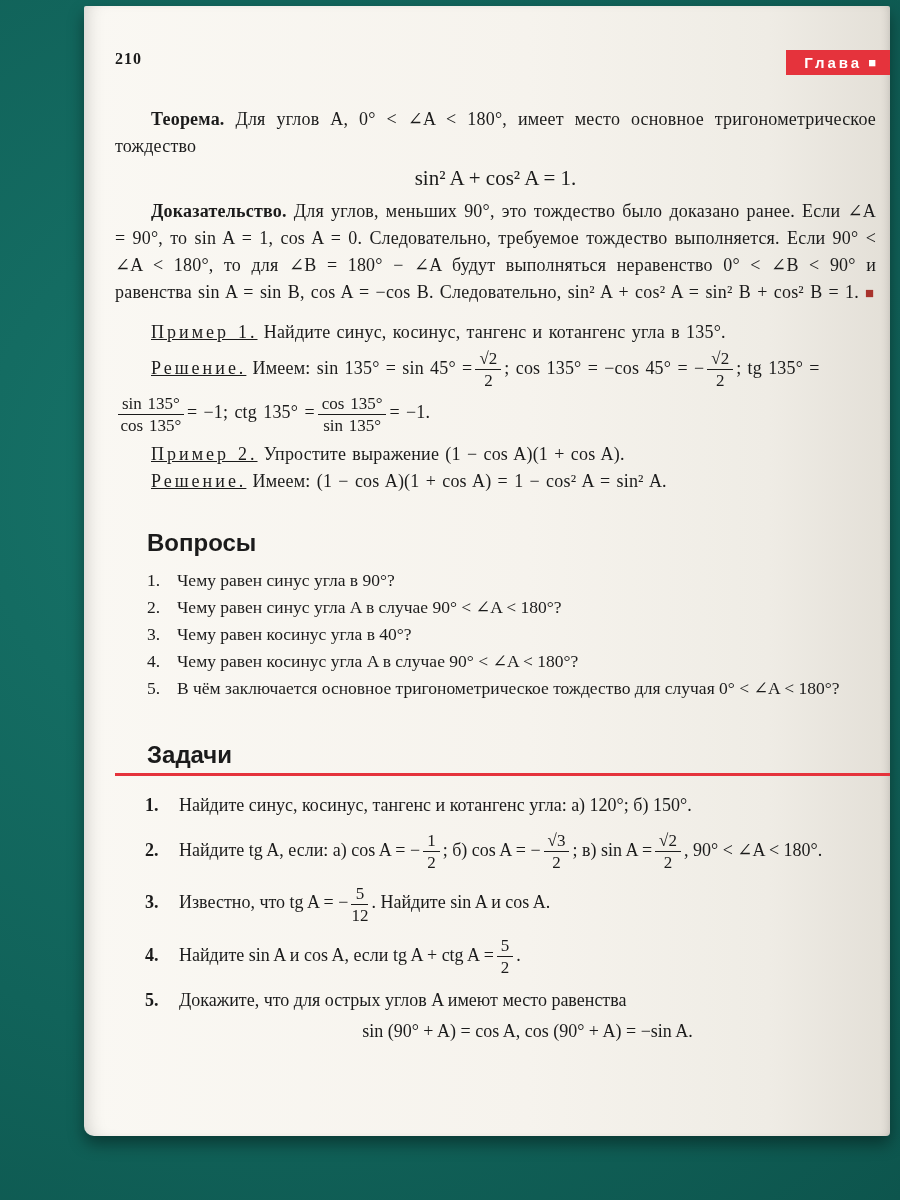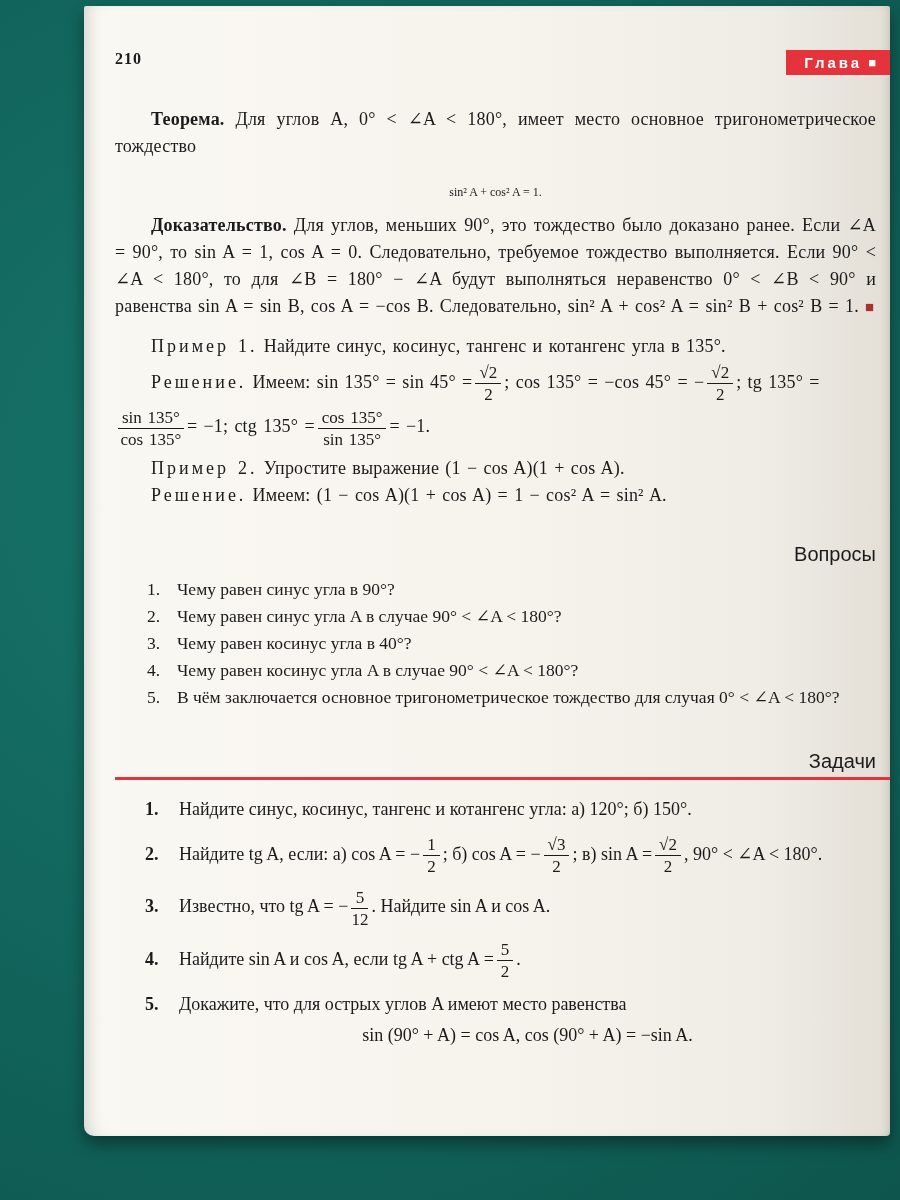--- a/index.html
+++ b/index.html
@@ -15,32 +15,32 @@
   .page-num{font-weight:bold;font-size:16px;letter-spacing:1px;}
   .chapter-bar{position:absolute;right:-14px;top:44px;background:#e5333c;color:#fff;
                font-family:"Liberation Sans","DejaVu Sans",sans-serif;font-weight:bold;
                font-size:15px;letter-spacing:3px;padding:4px 14px 4px 18px;display:flex;align-items:center;gap:6px;}
   .chapter-bar .chip{letter-spacing:0;font-size:13px;line-height:1;}
 
   .para{margin:0;text-indent:36px;font-size:18px;line-height:27px;text-align:justify;
         letter-spacing:.2px;word-spacing:1.5px;}
   .theorem{margin-top:30px;}
   .blbl{font-weight:bold;}
-  .sp{letter-spacing:3px;}
-  .formula{text-align:center;font-size:12px;line-height:32px;margin:16px 0 4px;}
+  .sp{letter-spacing:3px;text-decoration:underline;}
+  .formula{text-align:center;font-size:21px;line-height:32px;margin:2px 0 4px;}
   .qed{color:#a8322c;font-size:15px;margin-left:6px;}
 
   .exsol{line-height:44px;text-align:left;}
   .frac{display:inline-block;vertical-align:middle;text-align:center;line-height:1.12;
         font-size:17px;margin:0 3px;text-indent:0;letter-spacing:0;}
   .frac .num{display:block;padding:0 4px 1px;border-bottom:1.4px solid #1b1b1b;}
   .frac .den{display:block;padding-top:1px;}
 
-  .sec{font-family:"Liberation Sans","DejaVu Sans",sans-serif;font-weight:normal;
-       font-size:20px;margin:34px 0 10px 32px;text-align:right;}
+  .sec{font-family:"Liberation Sans","DejaVu Sans",sans-serif;font-weight:bold;
+       font-size:24px;margin:34px 0 10px 32px;}
   .qlist{margin-left:32px;}
   .q{display:flex;font-size:17.5px;line-height:26px;margin-bottom:1px;}
   .qn{flex:0 0 30px;}
   .qt{flex:1;}
 
   .tasks-h{margin-top:40px;margin-bottom:4px;}
   .redline{height:3px;background:#e5333c;margin:0 -14px 14px 0;}
   .tlist{margin-left:30px;}
   .task{display:flex;font-size:18px;line-height:30px;margin-bottom:8px;text-align:justify;}
   .task.tall{line-height:44px;}

